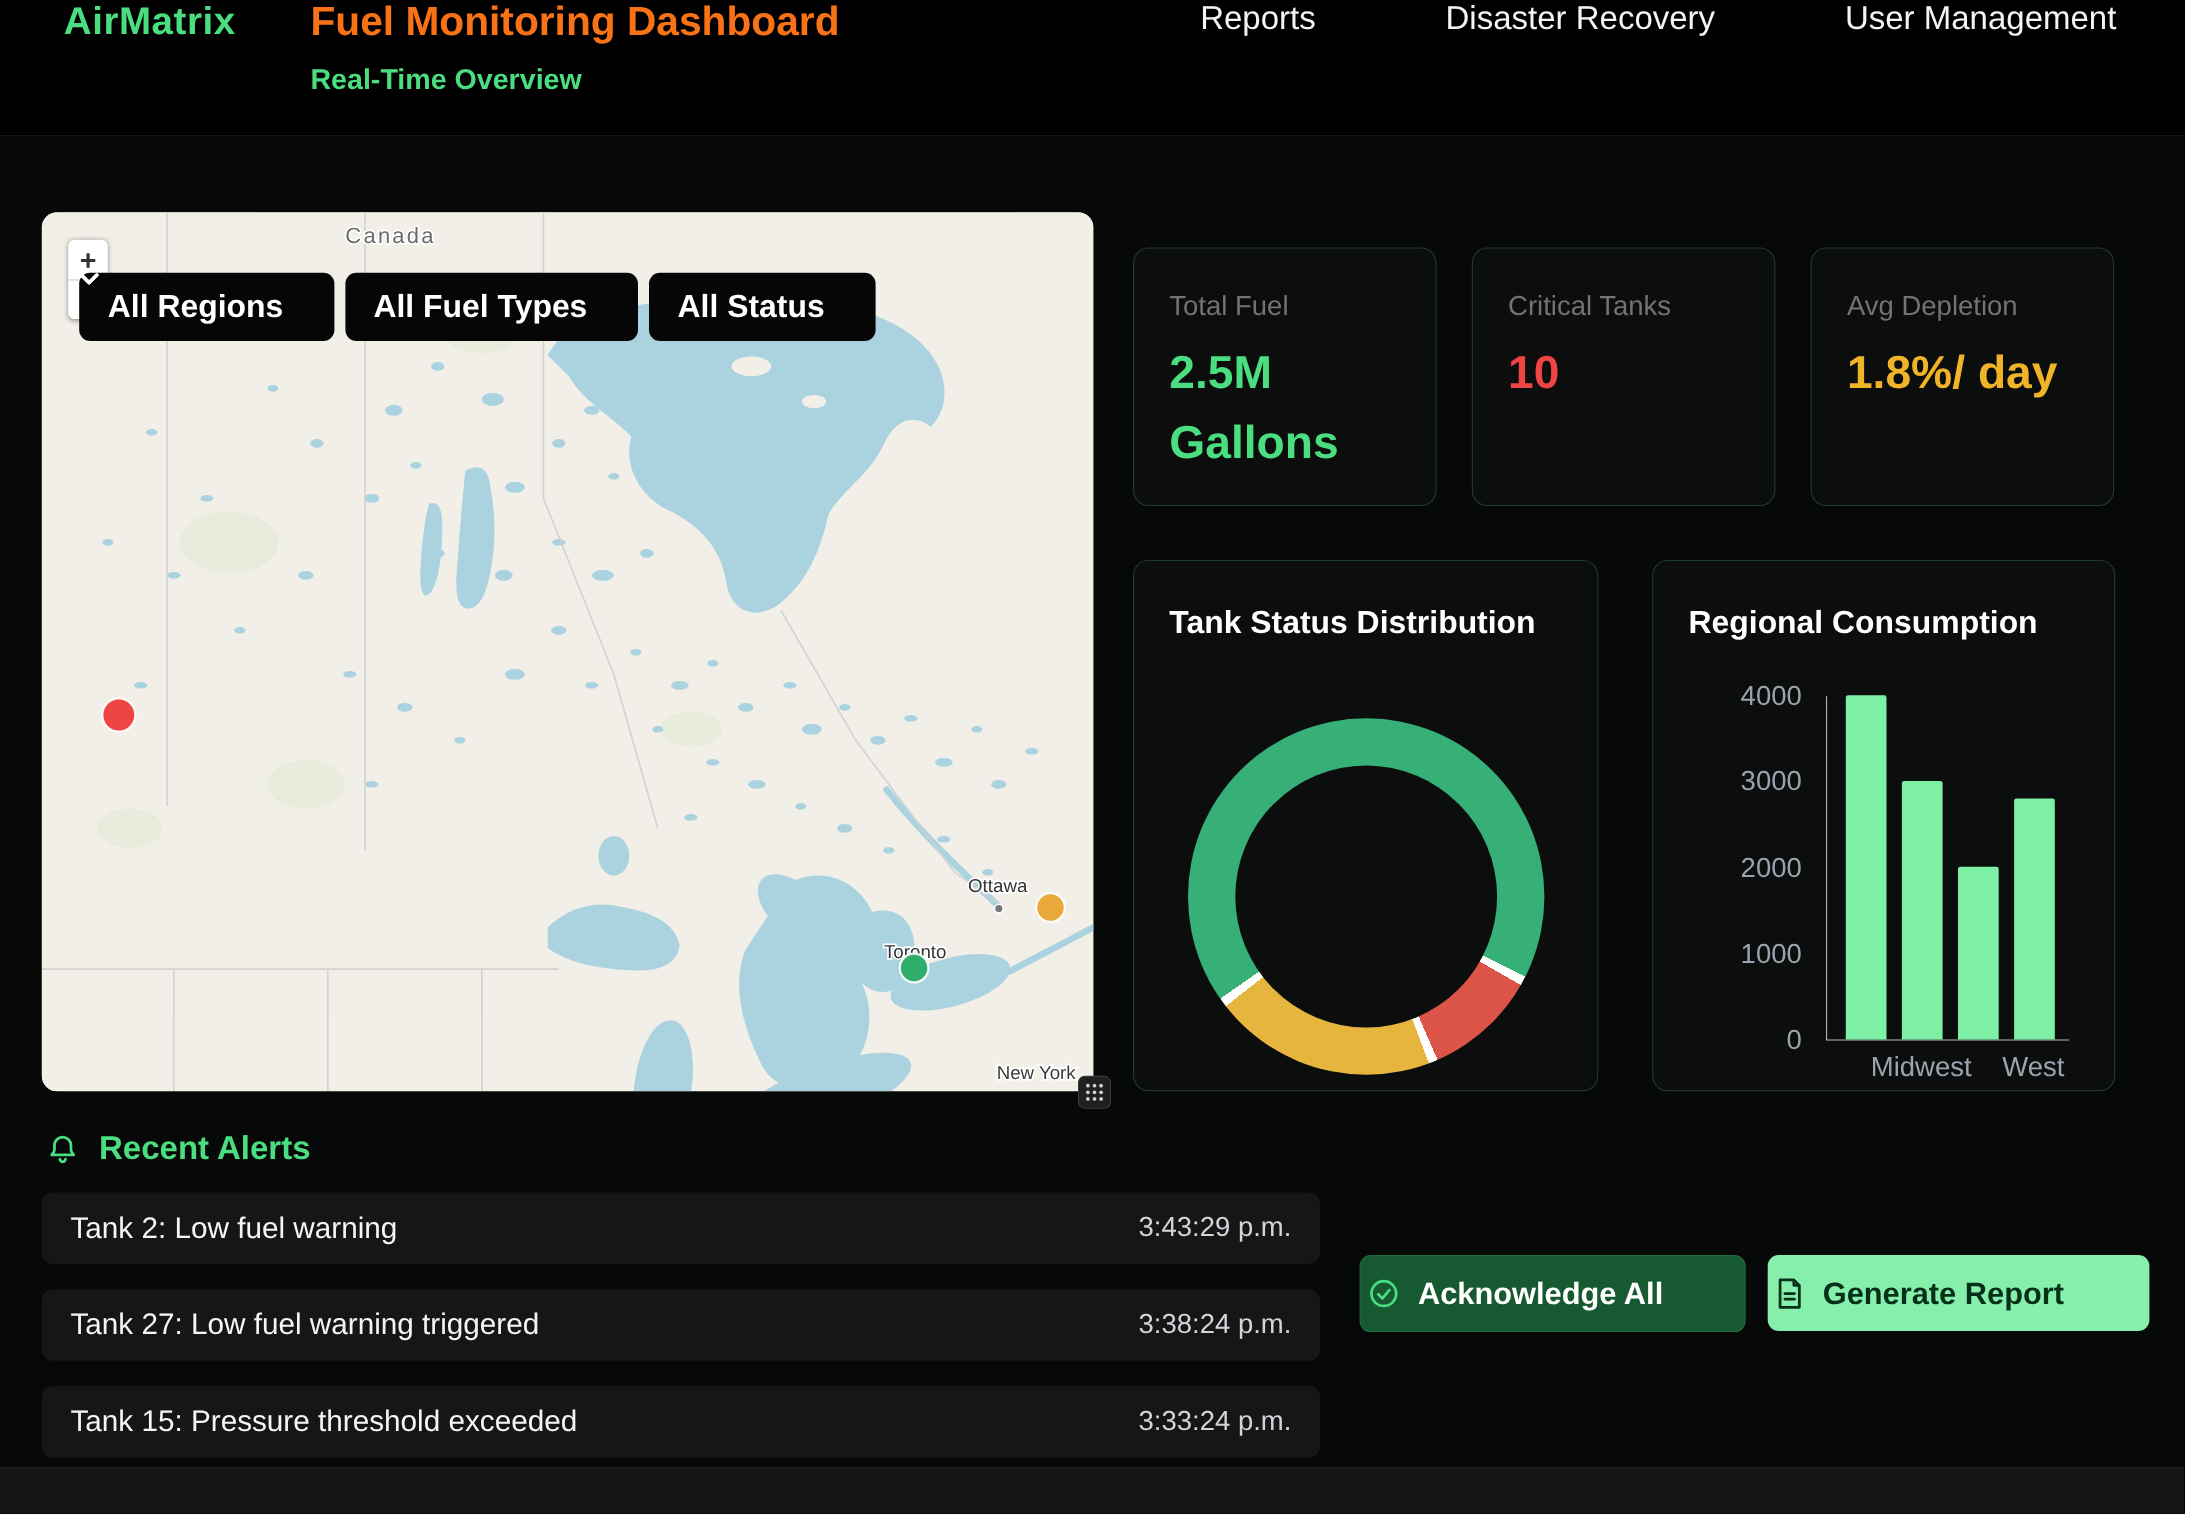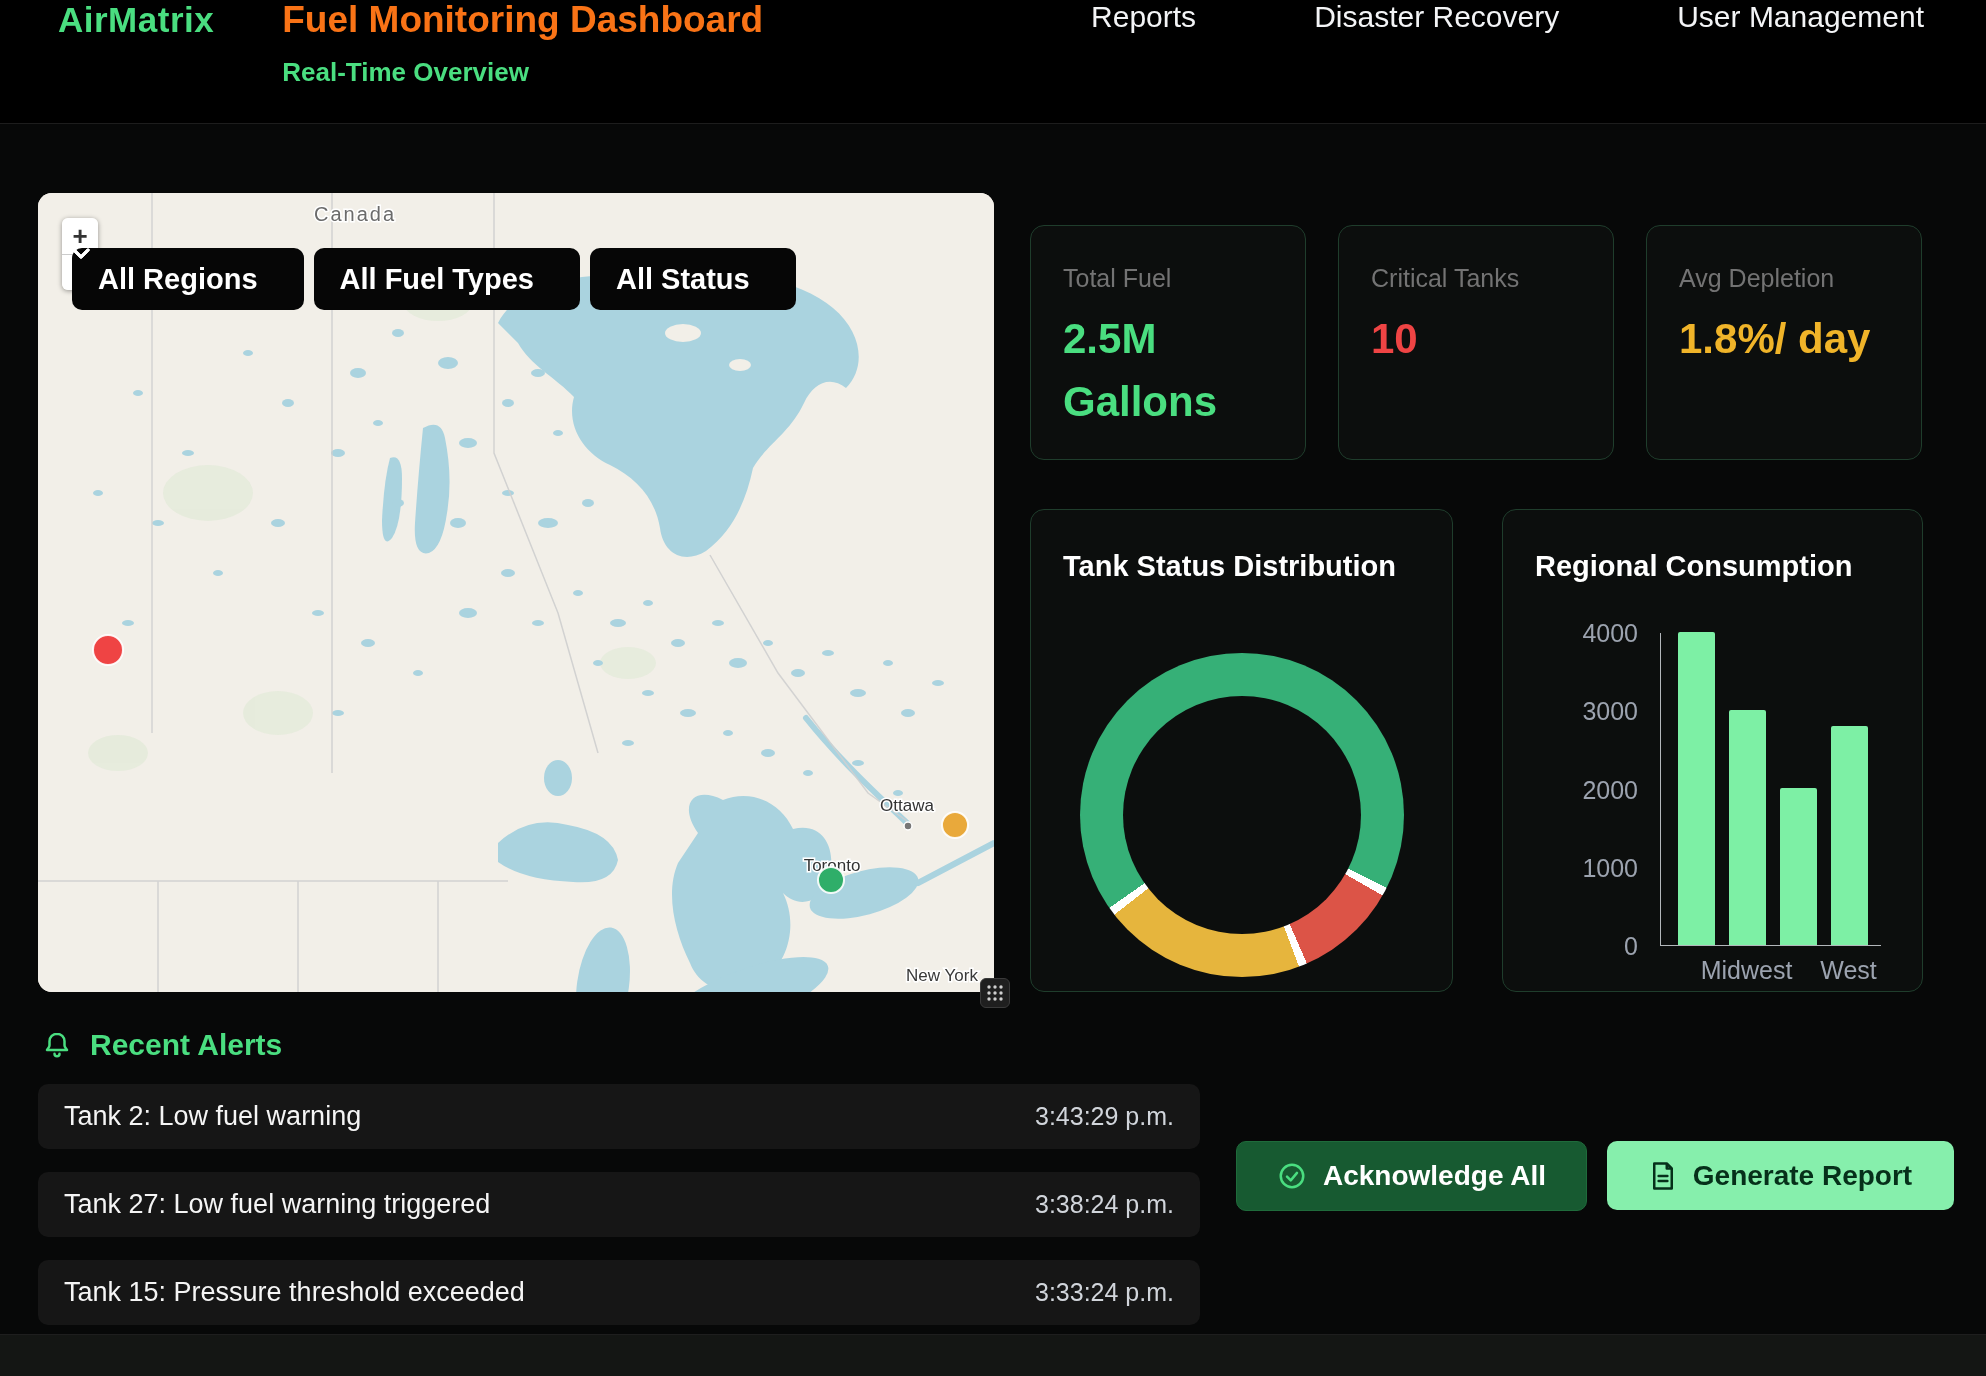--- a/index.html
+++ b/index.html
@@ -64,21 +64,21 @@
   .alerts-head{position:absolute;left:42px;top:1028px;display:flex;align-items:center;gap:18px;}
   .alerts-title{font-size:30px;font-weight:bold;color:#4ade80;margin:0;}
   .alert-row{position:absolute;left:38px;width:1162px;height:65px;background:#161616;
              border-radius:10px;display:flex;align-items:center;justify-content:space-between;
              padding:0 26px;box-sizing:border-box;}
   .alert-text{font-size:27px;color:#f5f5f5;}
   .alert-time{font-size:25px;color:#d1d5db;}
   .row-0{top:1084px;} .row-1{top:1172px;} .row-2{top:1260px;}
 
   .btn{position:absolute;border:none;border-radius:10px;display:flex;align-items:center;
-       justify-content:center;gap:16px;font-family:inherit;font-size:28px;font-weight:bold;cursor:pointer;}
+       gap:16px;font-family:inherit;font-size:28px;font-weight:bold;cursor:pointer;}
   .ack-btn{left:1236px;top:1141px;width:351px;height:70px;background:#175a31;color:#fff;
            border:1px solid #1f6b3b;}
   .gen-btn{left:1607px;top:1141px;width:347px;height:69px;background:#86efac;color:#06301a;}
 
   .bottom-strip{position:absolute;left:0;top:1334px;width:1986px;height:42px;background:#141614;
                 border-top:1px solid #1e1e1e;}
 </style>
 </head>
 <body>
 

